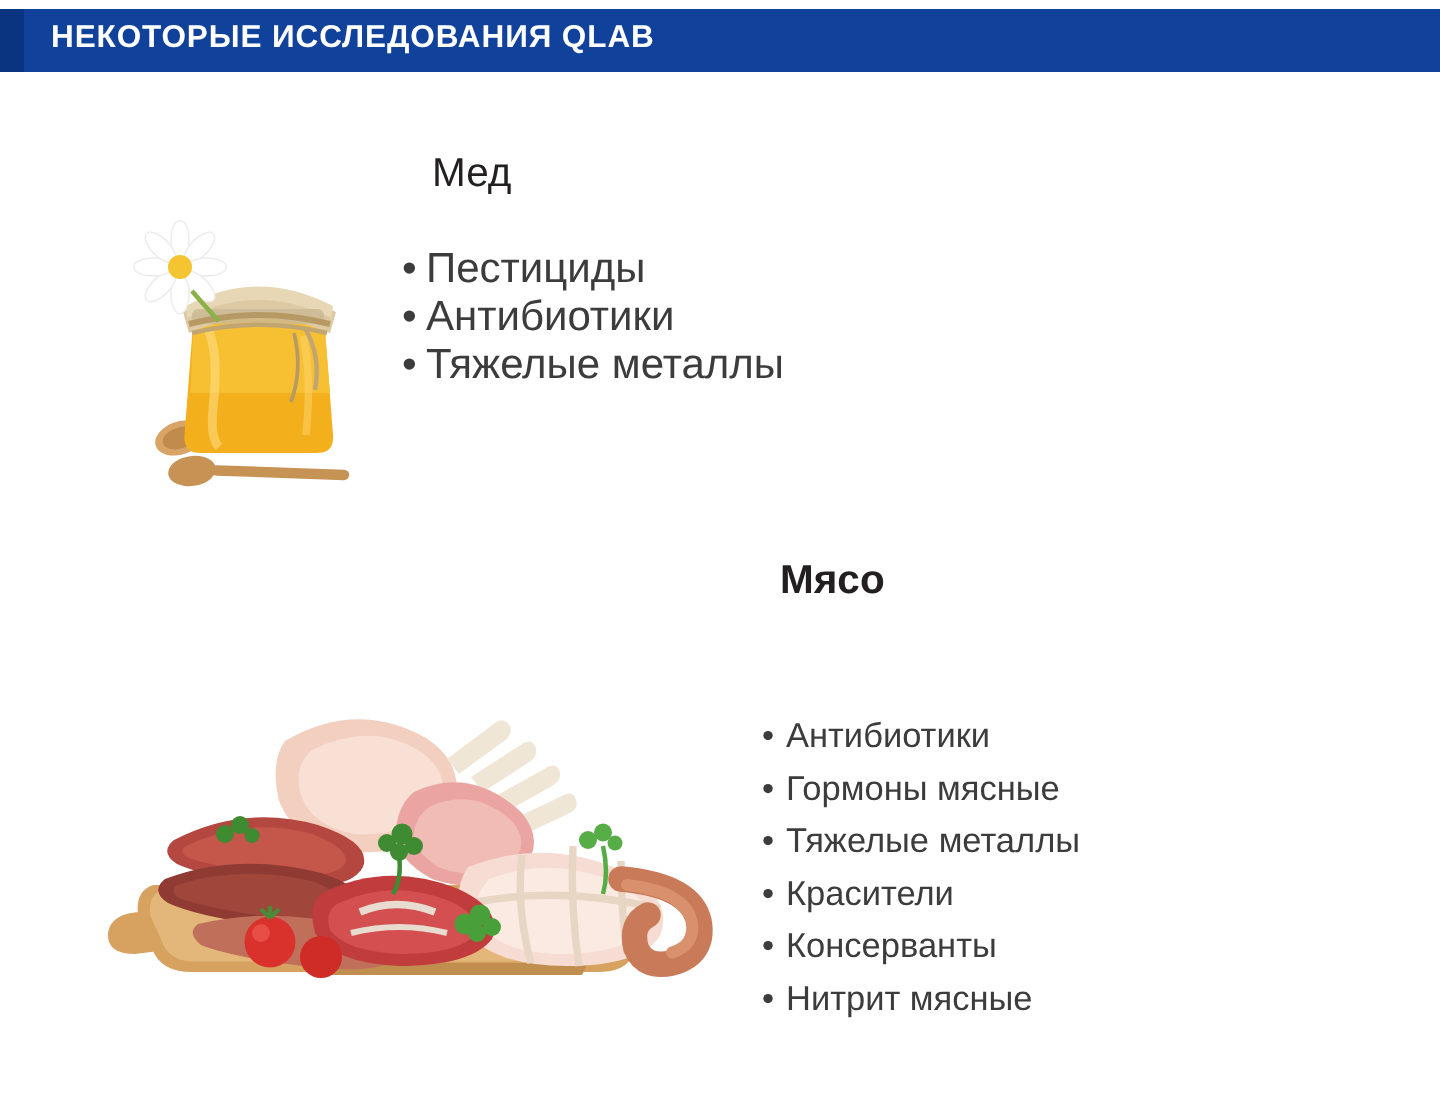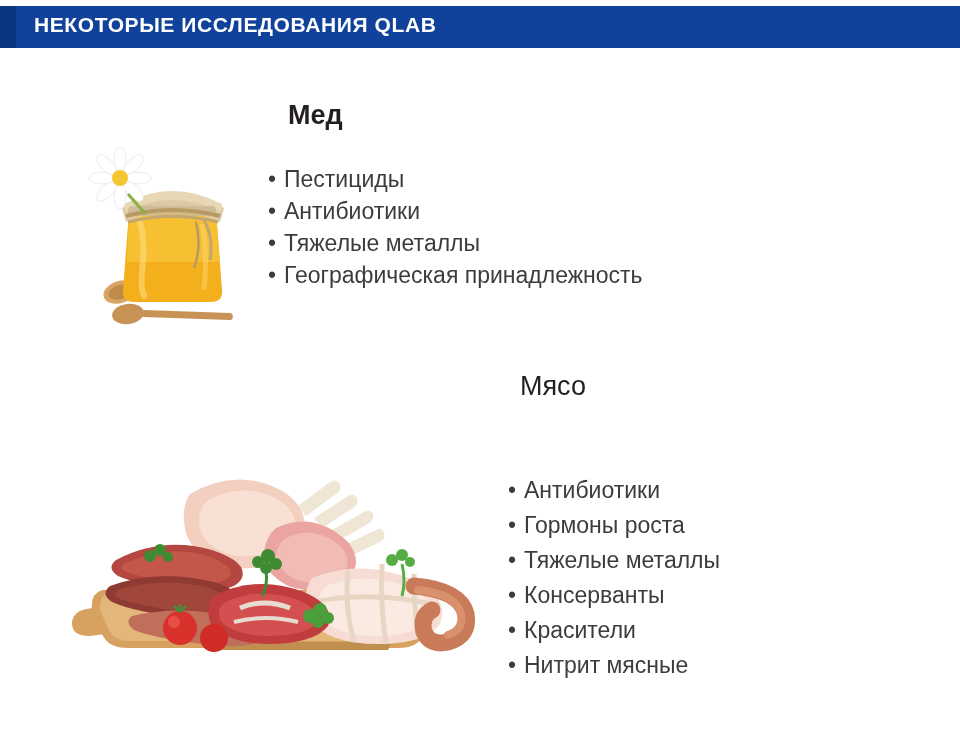--- a/index.html
+++ b/index.html
@@ -46,49 +46,49 @@
     font-weight: bold;
     letter-spacing: 0.6px;
     white-space: nowrap;
   }
   
   .honey-title {
     position: absolute;
     left: 288px;
     top: 100px;
     font-size: 27px;
-    font-weight: bold;
+    font-weight: normal;
     color: #231f20;
   }
   .honey-list {
     position: absolute;
     left: 268px;
     top: 163px;
     margin: 0;
     padding: 0;
     list-style: none;
   }
   .honey-list li {
-    font-size: 23px;
+    font-size: 28px;
     color: #3c3c3c;
     line-height: 32px;
     white-space: nowrap;
   }
   .honey-list li .bullet {
     display: inline-block;
     width: 16px;
     color: #3c3c3c;
   }
   
   .meat-title {
     position: absolute;
     left: 520px;
     top: 368px;
     font-size: 27px;
-    font-weight: normal;
+    font-weight: bold;
     color: #231f20;
     line-height: 36px;
   }
   .meat-list {
     position: absolute;
     left: 508px;
     top: 473px;
     margin: 0;
     padding: 0;
     list-style: none;
@@ -173,21 +173,20 @@
       </g>
       <path d="M44 52 Q56 66 62 72" stroke="#8cb04a" stroke-width="3" fill="none"></path>
     </svg>
   </div>
 
   <div class="honey-title">Мед</div>
   <ul class="honey-list">
     <li><span class="bullet">•</span><span>Пестициды</span></li>
     <li><span class="bullet">•</span><span>Антибиотики</span></li>
     <li><span class="bullet">•</span><span>Тяжелые металлы</span></li>
-    <li><span class="bullet">•</span><span>Географическая принадлежность</span></li>
   </ul>
 
   <div class="meat-image">
     <svg width="420" height="265" viewBox="0 0 420 265" xmlns="http://www.w3.org/2000/svg">
 
       <path d="M40 180 L350 180 Q372 186 368 204 L360 226 Q356 238 336 238 L66 238 Q46 238 40 224 L30 200 Q28 184 40 180 Z" fill="#d7a260"></path>
       <path d="M44 184 L348 184 Q364 190 360 204 L353 222 Q350 231 334 231 L68 231 Q52 231 47 220 L38 200 Q37 188 44 184 Z" fill="#e3b779"></path>
       <path d="M150 232 L330 232 L326 240 L152 240 Z" fill="#c08f50"></path>
 
       <path d="M34 198 Q12 198 10 212 Q9 226 28 226 L44 224 Z" fill="#d7a260"></path>
@@ -260,20 +259,20 @@
       </g>
     </svg>
   </div>
 
   <div class="meat-title">
     <div>Мясо</div>
   </div>
 
   <ul class="meat-list">
     <li><span class="bullet">•</span><span>Антибиотики</span></li>
-    <li><span class="bullet">•</span><span>Гормоны роста</span></li>
+    <li><span class="bullet">•</span><span>Гормоны мясные</span></li>
     <li><span class="bullet">•</span><span>Тяжелые металлы</span></li>
+    <li><span class="bullet">•</span><span>Красители</span></li>
     <li><span class="bullet">•</span><span>Консерванты</span></li>
-    <li><span class="bullet">•</span><span>Красители</span></li>
     <li><span class="bullet">•</span><span>Нитрит мясные</span></li>
   </ul>
 
 </div>
 
 </body></html>

